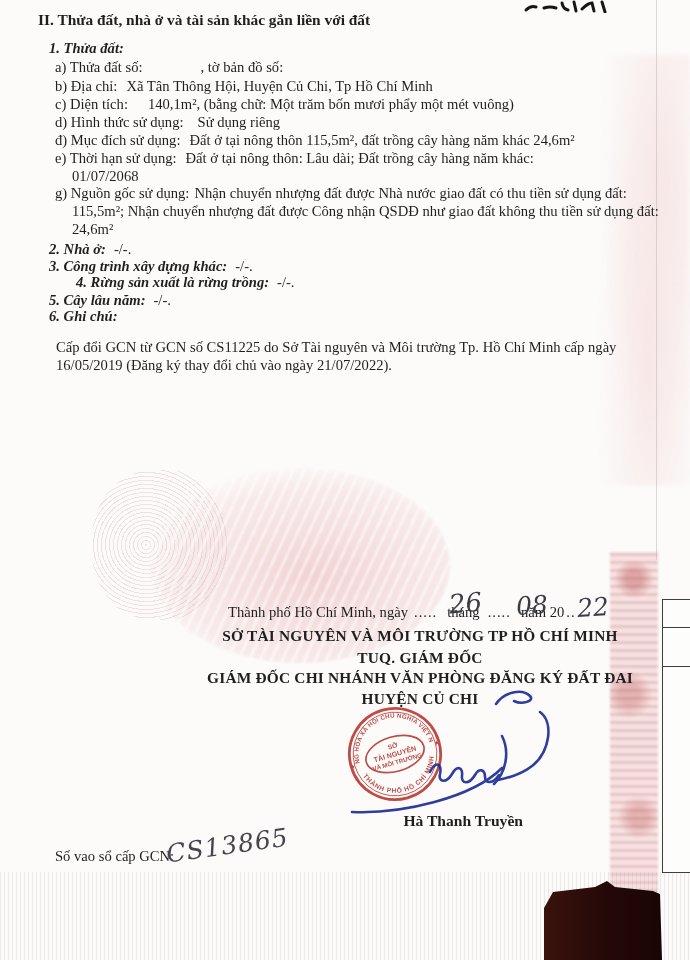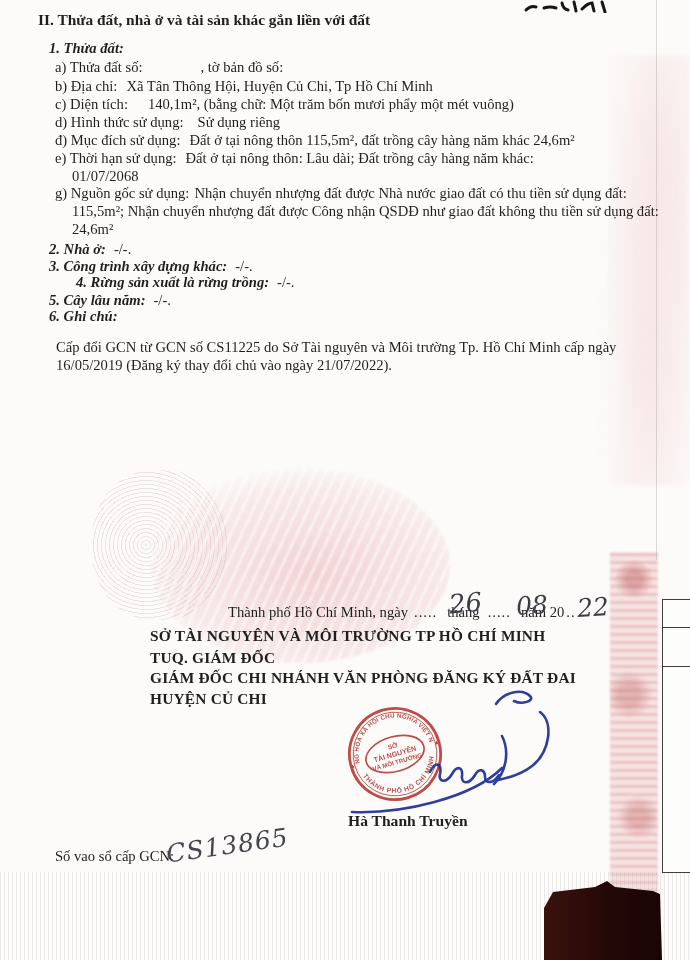--- a/index.html
+++ b/index.html
@@ -60,23 +60,23 @@
   .item-0{left:49px;top:240px;}
   .item-1{left:49px;top:257px;}
   .item-2{left:49px;top:273px;margin-left:27px;}
   .item-3{left:49px;top:291px;}
   .item-4{left:49px;top:307px;}
   .note{left:56px;top:338px;width:566px;white-space:normal;line-height:18px;}
   
   .date-line{left:228px;top:603px;}
   .date-line .dots{letter-spacing:1px;color:#2a2a2a;}
   .d1{margin-left:6px;} .d2{margin-left:10px;} .d3{margin-left:8px;} .d4{margin-left:10px;} .d5{margin-left:2px;}
-  .sig-center{left:150px;top:0;width:540px;text-align:left;font-weight:bold;font-size:15.4px;letter-spacing:0.2px;}
+  .sig-center{left:150px;top:0;width:540px;text-align:center;font-weight:bold;font-size:15.4px;letter-spacing:0.2px;}
   .org{top:627px;} .tuq{top:649px;} .director{top:669px;} .branch{top:690px;}
-  .signer{left:348px;top:812px;width:175px;text-align:left;font-weight:bold;font-size:15.6px;}
+  .signer{left:348px;top:812px;width:175px;text-align:right;font-weight:bold;font-size:15.6px;}
   
   .hand{position:absolute;font-family:"DejaVu Serif", serif;font-style:italic;color:#3c3c44;z-index:5;}
   .hand-day{left:449px;top:588px;font-size:26px;transform:rotate(-5deg);}
   .hand-month{left:516px;top:591px;font-size:25px;transform:rotate(-4deg);}
   .hand-year{left:577px;top:593px;font-size:25px;transform:rotate(-4deg);}
   .hand-gcn{left:166px;top:831px;font-size:25px;letter-spacing:1px;transform:rotate(-8deg);color:#45454e;}
   .footer-label{left:55px;top:847px;font-size:14.6px;}
   
   .stamp{position:absolute;left:337px;top:696px;width:116px;height:116px;transform:rotate(-16deg);opacity:0.88;z-index:4;}
   .stamp text{font-family:"Liberation Sans", sans-serif;}

